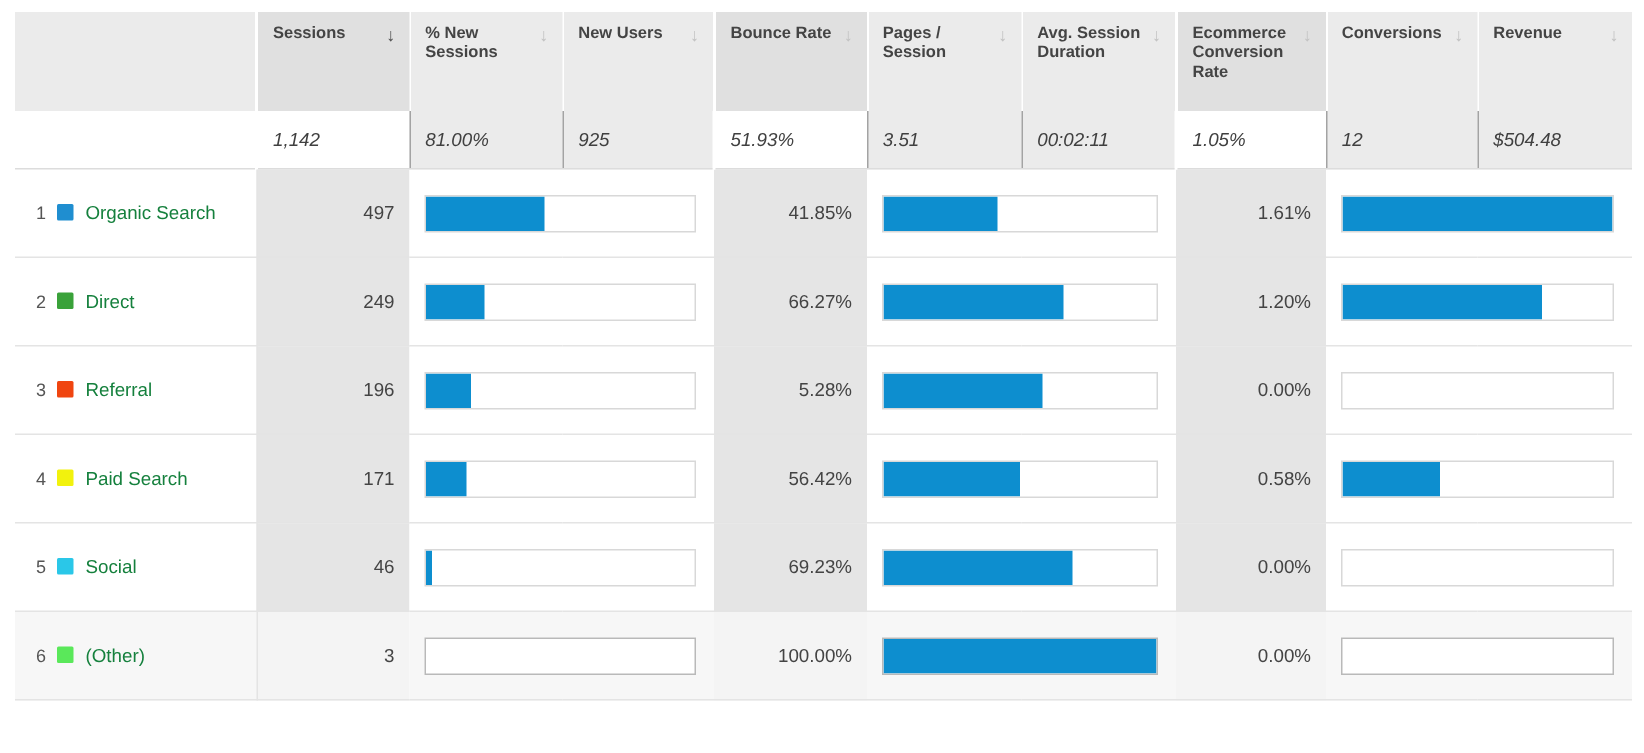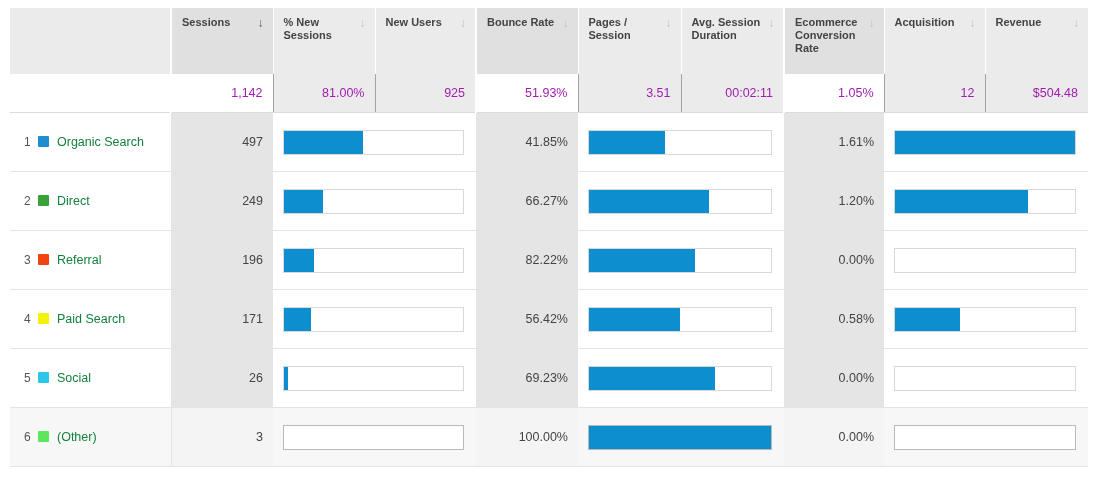--- a/index.html
+++ b/index.html
@@ -75,26 +75,27 @@
     font-size: 12px;
     line-height: 12px;
     color: #c3c3c3;
   }
   .sort-arrow.active { color: #555555; font-weight: bold; }
 
   
   .sum-row td {
     height: 38px;
     background: #ebebeb;
-    text-align: right;
+    text-align: left;
     padding: 0 10px;
     font-size: 12.5px;
-    color: #a21caf;
+    color: #404040;
     border: none;
     border-bottom: 1px solid #dcdcdc;
+    font-style: italic;
   }
   .sum-row td.blank-sum { background: #ffffff; border-bottom: 1px solid #dcdcdc; }
   .sum-row td.white-cell { background: #ffffff; }
   .sum-row td.grp-sep { border-left: 2px solid #ffffff; }
   .sum-row td.col-sep { border-left: 1px solid #a3a3a3; }
 
   
   .data-row td {
     height: 58px;
     background: #ffffff;
@@ -214,21 +215,21 @@
       <span>Avg. Session Duration</span>
       <span class="sort-arrow">↓</span>
     </td>
 
     <td class="shaded grp-sep">
       <span>Ecommerce Conversion Rate</span>
       <span class="sort-arrow">↓</span>
     </td>
 
     <td class="col-sep">
-      <span>Acquisition</span>
+      <span>Conversions</span>
       <span class="sort-arrow">↓</span>
     </td>
 
     <td class="col-sep">
       <span>Revenue</span>
       <span class="sort-arrow">↓</span>
     </td>
   </tr>
 
   <tr class="sum-row">
@@ -289,21 +290,21 @@
           </td>
         </tr>
         <tr class="data-row">
           <td class="label-cell"><span class="rank">3</span><span class="swatch" style="background: rgb(240, 69, 16);"></span><a href="#" class="chan-link">Referral</a></td>
           <td class="num-cell grp-sep">196</td>
           <td colspan="2" class="bar-cell">
             <div class="barbox">
               <div class="fill" style="width:17%;background:#0d8ecf"></div>
             </div>
           </td>
-          <td class="num-cell grp-sep">82.22%</td>
+          <td class="num-cell grp-sep">5.28%</td>
           <td colspan="2" class="bar-cell">
             <div class="barbox">
               <div class="fill" style="width:58%;background:#0d8ecf"></div>
             </div>
           </td>
           <td class="num-cell grp-sep">0.00%</td>
           <td colspan="2" class="bar-cell">
             <div class="barbox">
               <div class="fill" style="width:0%;background:#0d8ecf"></div>
             </div>
@@ -325,21 +326,21 @@
           </td>
           <td class="num-cell grp-sep">0.58%</td>
           <td colspan="2" class="bar-cell">
             <div class="barbox">
               <div class="fill" style="width:36%;background:#0d8ecf"></div>
             </div>
           </td>
         </tr>
         <tr class="data-row">
           <td class="label-cell"><span class="rank">5</span><span class="swatch" style="background: rgb(42, 199, 232);"></span><a href="#" class="chan-link">Social</a></td>
-          <td class="num-cell grp-sep">26</td>
+          <td class="num-cell grp-sep">46</td>
           <td colspan="2" class="bar-cell">
             <div class="barbox">
               <div class="fill" style="width:2%;background:#0d8ecf"></div>
             </div>
           </td>
           <td class="num-cell grp-sep">69.23%</td>
           <td colspan="2" class="bar-cell">
             <div class="barbox">
               <div class="fill" style="width:69%;background:#0d8ecf"></div>
             </div>

